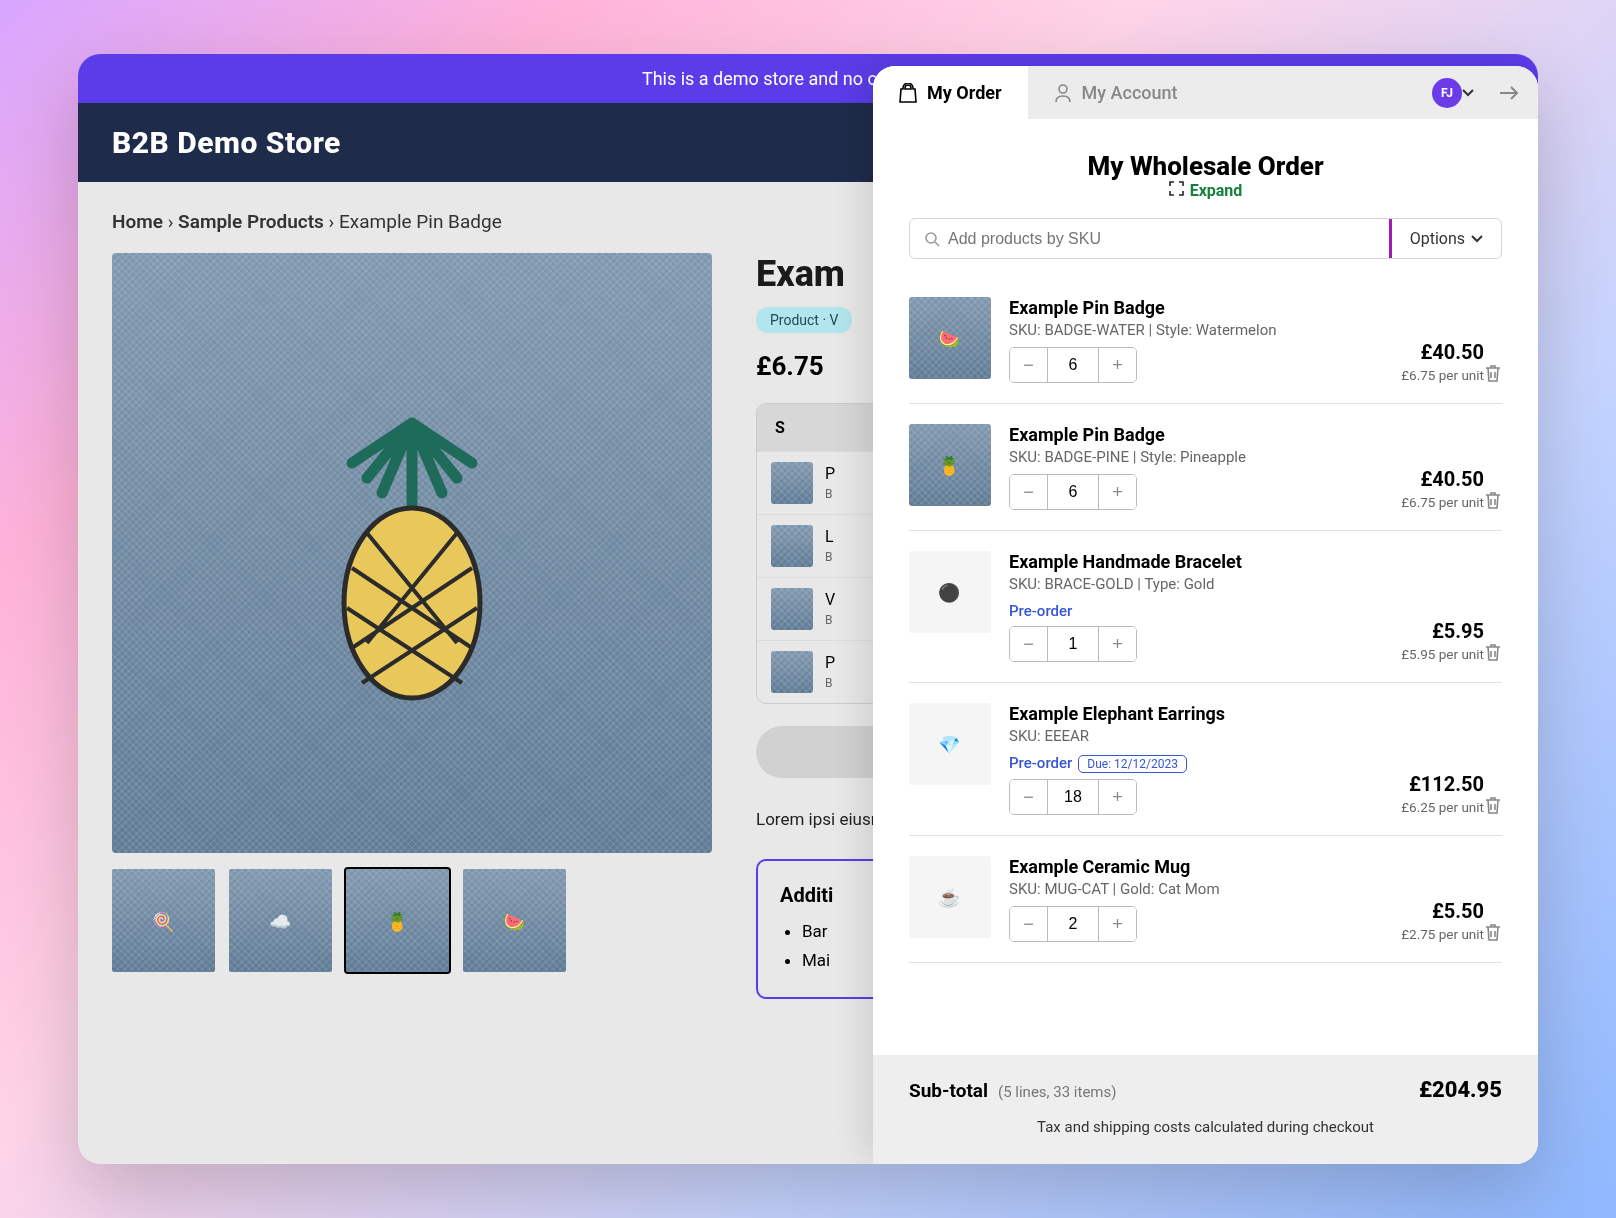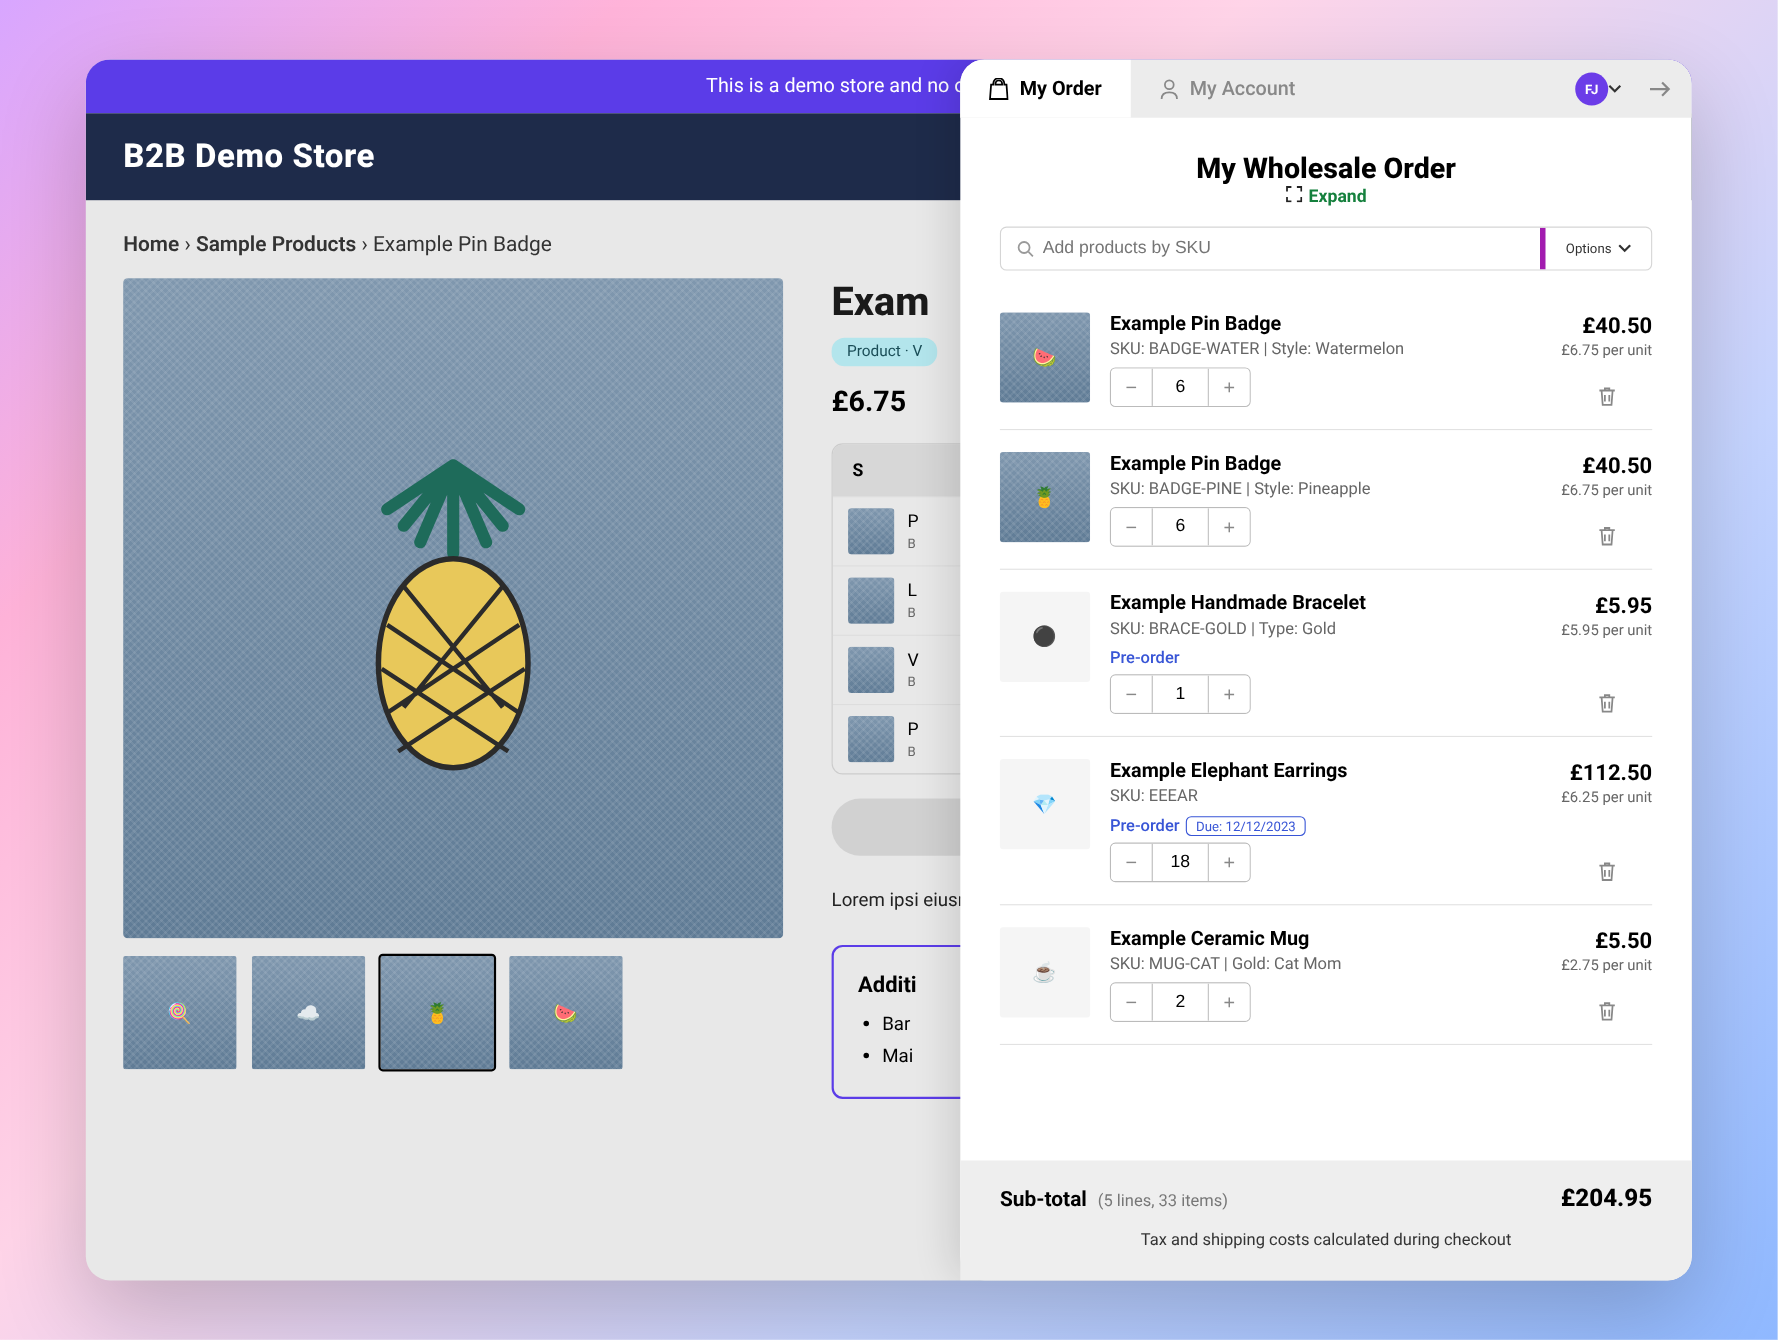--- a/index.html
+++ b/index.html
@@ -56,21 +56,21 @@
   .variant-info small { color: #666; font-size: 12px; }
   .add-all { margin-top: 22px; width: 60%; background: #d1d1d1; border: none;
     padding: 16px; border-radius: 30px; font-size: 17px; color: #333; cursor: pointer; }
   .desc { margin-top: 28px; font-size: 17px; line-height: 1.6; color: #222; }
   .info-box { margin-top: 26px; border: 2px solid #5b3ce8; border-radius: 10px; padding: 22px; }
   .info-box h3 { font-size: 20px; margin-bottom: 10px; }
   .info-box li { margin-left: 22px; font-size: 17px; line-height: 1.7; }
 
   
   .drawer {
-    position: absolute; right: 0; top: 0; bottom: 0;
+    position: absolute; right: 0; top: 12px; bottom: 0;
     width: 665px; background: #fff;
     border-radius: 22px;
     box-shadow: -8px 0 36px rgba(0,0,0,.12);
     display: flex; flex-direction: column;
   }
   .drawer-tabs { display: flex; align-items: center; border-radius: 22px 22px 0 0; overflow: hidden; background: #ececec; }
   .tab { display: flex; align-items: center; gap: 10px; padding: 16px 26px; font-size: 18px; font-weight: 700; cursor: pointer; }
   .tab.active { background: #fff; border-radius: 22px 0 0 0; }
   .tab:not(.active) { color: #888; font-weight: 500; }
   .tab-spacer { flex: 1; }
@@ -80,35 +80,35 @@
   .arrow-out { color: #888; padding: 0 18px 0 6px; cursor: pointer; }
 
   .drawer-content { padding: 32px 36px 0; flex: 1; overflow-y: auto; }
   .drawer-title-row { display: flex; justify-content: space-between; align-items: center; margin-bottom: 18px; flex-direction: column; }
   .drawer-title { font-size: 26px; font-weight: 800; }
   .expand { display: flex; align-items: flex-start; gap: 6px; font-weight: 700; color: #15803d; cursor: pointer; }
 
   .sku-bar { display: flex; border: 1px solid #d5d5d5; border-radius: 6px; overflow: hidden; margin-bottom: 18px; }
   .sku-input { flex: 1; display: flex; align-items: center; gap: 8px; padding: 10px 14px; }
   .sku-input input { border: none; outline: none; font-size: 16px; color: #000000; flex: 1; }
-  .options-btn { border-left: 5px solid #a21caf; padding: 10px 18px; display: flex; align-items: center; gap: 6px; cursor: pointer; font-size: 12px; color: #333; }
+  .options-btn { border-left: 3px solid #a21caf; padding: 10px 18px; display: flex; align-items: center; gap: 6px; cursor: pointer; font-size: 16px; color: #333; }
 
   .cart-item { display: flex; gap: 18px; padding: 20px 0; border-bottom: 1px solid #e2e2e2; }
   .cart-img { width: 82px; height: 82px; background: #6f8aa3; border-radius: 3px; flex-shrink: 0; position: relative; }
   .cart-img.white { background: #f5f5f5; }
   .cart-mid { flex: 1; min-width: 0; }
   .cart-name { font-size: 18px; font-weight: 700; margin-bottom: 3px; }
   .cart-meta { font-size: 15px; color: #666; margin-bottom: 8px; }
   .preorder { color: #3855d6; font-size: 15px; font-weight: 500; }
   .due-badge { display: inline-block; border: 1px solid #3855d6; color: #3855d6;
     padding: 1px 8px; border-radius: 5px; font-size: 12px; margin-left: 6px; }
   .qty { display: flex; border: 1px solid #bbb; border-radius: 5px; overflow: hidden; width: 128px; margin-top: 6px; }
   .qty button { width: 38px; height: 34px; border: none; background: #fff; cursor: pointer; color: #888; font-size: 18px; }
   .qty input { width: 52px; border: none; border-left: 1px solid #bbb; border-right: 1px solid #bbb; text-align: center; font-size: 16px; }
-  .cart-right { text-align: right; display: flex; flex-direction: column; justify-content: space-between; align-items: center; }
+  .cart-right { text-align: right; display: flex; justify-content: space-between; align-items: flex-end; }
   .item-price { font-size: 20px; font-weight: 700; }
   .unit-price { font-size: 13.5px; color: #666; margin-top: 3px; }
   .trash { color: #888; cursor: pointer; margin-top: 10px; }
 
   .drawer-footer { background: #eee; padding: 22px 36px 28px; }
   .subtotal-row { display: flex; justify-content: space-between; align-items: baseline; margin-bottom: 16px; }
   .subtotal-label { font-size: 19px; font-weight: 700; }
   .subtotal-meta { font-size: 15px; color: #777; font-weight: 400; margin-left: 6px; }
   .subtotal-amt { font-size: 22px; font-weight: 800; }
   .checkout-btn { width: 100%; background: #0aa86f; color: #fff; border: none;

